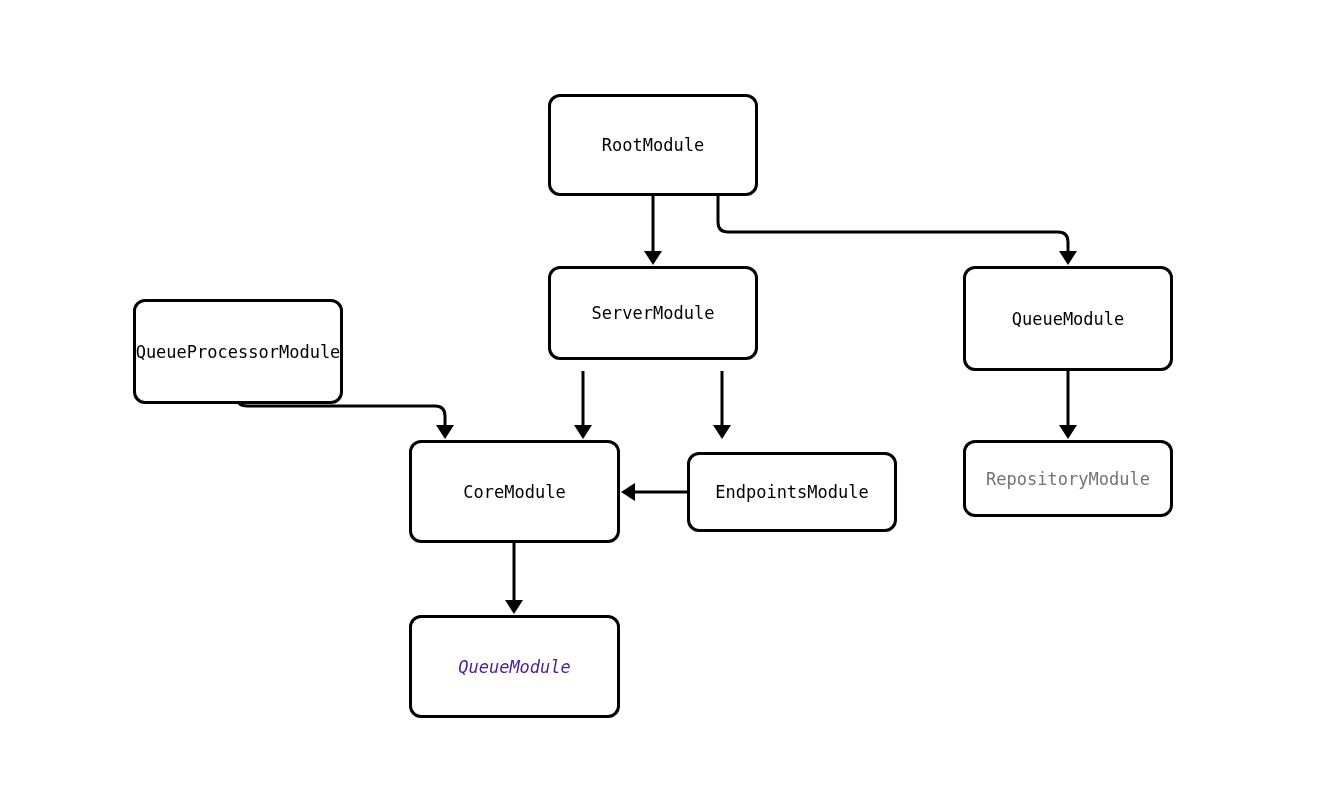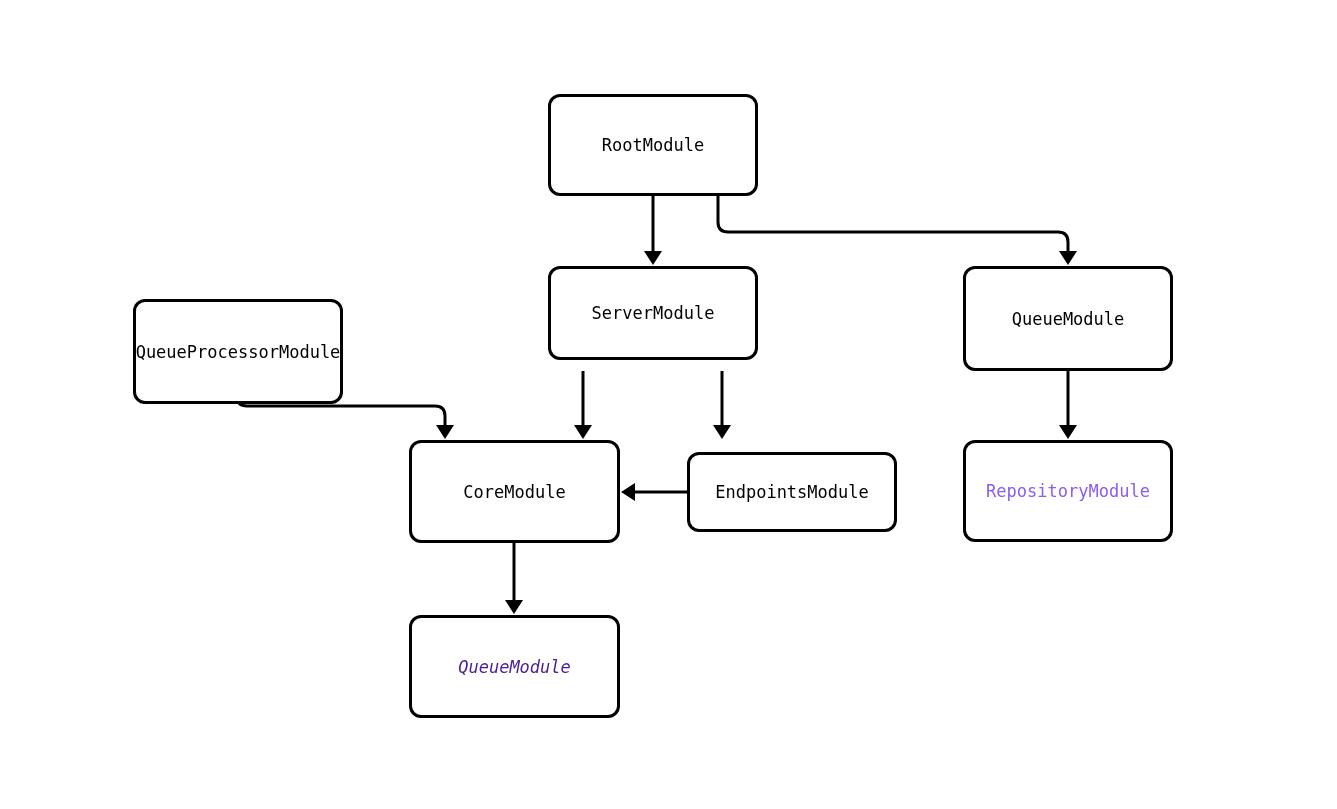--- a/index.html
+++ b/index.html
@@ -108,21 +108,21 @@
         <span class="node-line">Module</span>
       </div>
       <div class="node" style="left: 409px; top: 440px; width: 211px; height: 103px; border-color: rgb(0, 0, 0); background: rgb(255, 255, 255); color: rgb(0, 0, 0);">
         <span class="node-line">Core</span>
         <span class="node-line">Module</span>
       </div>
       <div class="node" style="left: 687px; top: 440px; width: 210px; height: 80px; border-color: rgb(0, 0, 0); background: rgb(255, 255, 255); color: rgb(0, 0, 0); margin-top: 12px;">
         <span class="node-line">Endpoints</span>
         <span class="node-line">Module</span>
       </div>
-      <div class="node" style="left: 963px; top: 440px; width: 210px; height: 102px; border-color: rgb(0, 0, 0); background: rgb(255, 255, 255); color: #8b5cf6;">
+      <div class="node" style="left: 963px; top: 440px; width: 210px; height: 77px; border-color: rgb(0, 0, 0); background: rgb(255, 255, 255); color: #737373;">
         <span class="node-line">Repository</span>
         <span class="node-line">Module</span>
       </div>
       <div class="node" style="left: 409px; top: 615px; width: 211px; height: 103px; border-color: rgb(0, 0, 0); background: rgb(255, 255, 255); color: #4c1d95; font-style: italic;">
         <span class="node-line">Queue</span>
         <span class="node-line">Module</span>
       </div>
     </div>
 
 </div>

